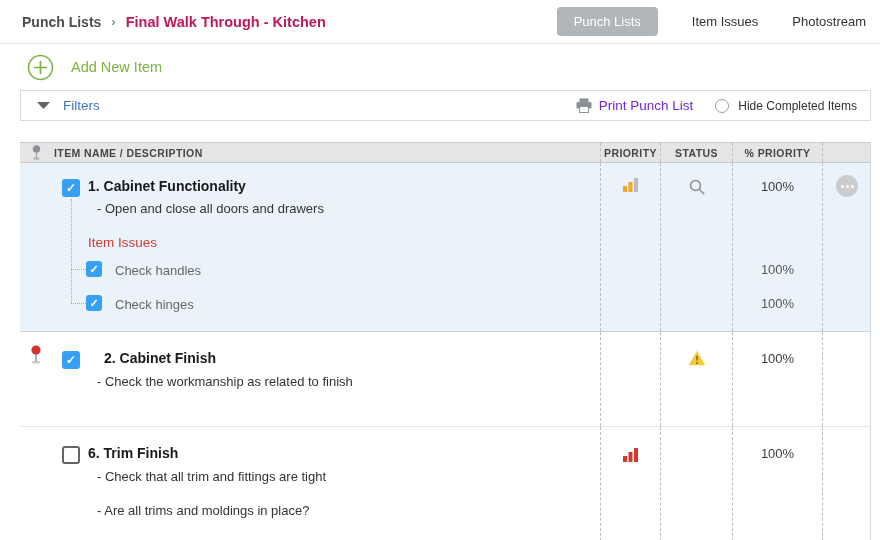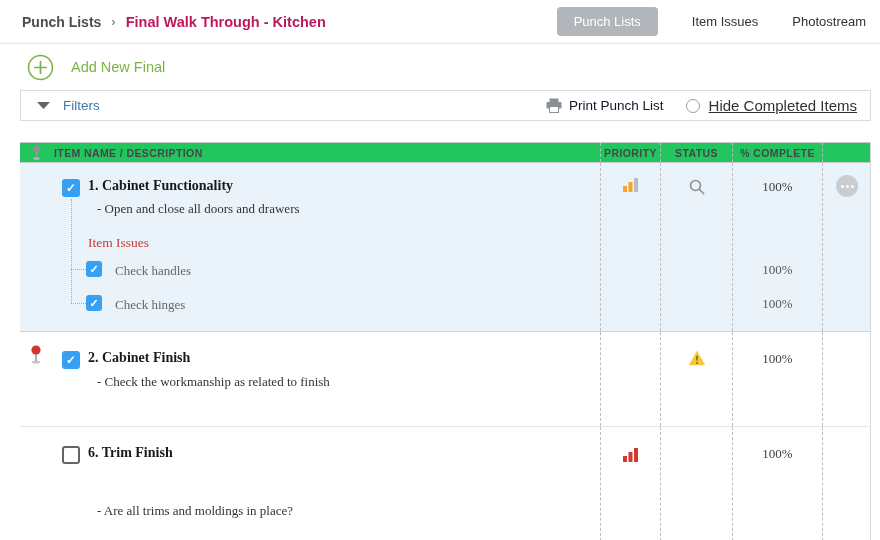--- a/index.html
+++ b/index.html
@@ -35,39 +35,39 @@
   
   .filter-bar {
     position:absolute; top:90px; left:20px; width:851px; height:31px;
     border:1px solid #d9dcdf; background:#fff;
     display:flex; align-items:center; padding:0 13px 0 15px;
   }
   .filters-toggle { display:flex; align-items:center; gap:12px; cursor:pointer; }
   .filters-label { color:#3d77b8; font-size:13.5px; }
   .filter-right { margin-left:auto; display:flex; align-items:center; gap:22px; }
   .print-link { display:flex; align-items:center; gap:7px; cursor:pointer; }
-  .print-label { color:#0f172a; font-size:13.5px; }
+  .print-label { color:#6d28d9; font-size:13.5px; }
   .hide-completed { display:flex; align-items:center; gap:9px; cursor:pointer; }
   .radio-circle { width:14px; height:14px; border-radius:50%; border:1px solid #9aa0a5; background:#fff; }
-  .hide-label { font-size:15px; color:#2f3337;text-decoration:underline; }
+  .hide-label { font-size:12px; color:#2f3337; }
 
   
   .grid-row { display:grid; grid-template-columns:580px 60px 72px 90px 49px; }
   .punch-table { position:absolute; top:142px; left:20px; width:851px; }
   .thead {
-    height:21px; background:#22c55e;
+    height:21px; background:#e5e5e5;
     border-top:1px solid #c6cacd; border-bottom:1px solid #c6cacd;
     border-right:1px solid #d5d8db;
   }
   .th { font-size:10.5px; font-weight:bold; color:#43474b; letter-spacing:.4px;
     display:flex; align-items:center; justify-content:center; }
   .th-item { justify-content:flex-start; gap:12px; padding-left:11px; }
   .dashed-l { border-left:1px dashed #b9bdc3; }
 
-  .trow { border-right:1px solid #d5d8db; position:relative;font-family:Liberation Serif, serif; }
+  .trow { border-right:1px solid #d5d8db; position:relative; }
   .row-selected { background:#eaf3fa; height:169px; border-bottom:1px solid #ccd3d9; }
   .row-2 { height:95px; border-bottom:1px solid #e4e6e8; background:#fff; }
   .row-3 { height:250px; background:#fff; }
   .cell { position:relative; }
 
   
   .cb { border-radius:3px; position:absolute; }
   .cb-checked { background:#35a0f4; }
   .cb-checked::after {
     content:"✓"; color:#fff; position:absolute; inset:0;
@@ -120,21 +120,21 @@
 
   <div class="add-row">
     <div class="add-btn">
       <span style="display:flex;">
         <svg width="27" height="27" viewBox="0 0 28 28">
           <circle cx="14" cy="14" r="12.4" fill="none" stroke="#7CB342" stroke-width="1.6"></circle>
           <line x1="14" y1="8" x2="14" y2="20" stroke="#7CB342" stroke-width="1.8" stroke-linecap="round"></line>
           <line x1="8" y1="14" x2="20" y2="14" stroke="#7CB342" stroke-width="1.8" stroke-linecap="round"></line>
         </svg>
       </span>
-      <span class="add-label">Add New Final</span>
+      <span class="add-label">Add New Item</span>
     </div>
   </div>
 
   <div class="filter-bar">
     <div class="filters-toggle">
       <span style="display:flex;">
         <svg width="15" height="9" viewBox="0 0 15 9">
             <path d="M1 1 L14 1 L7.5 8 Z" fill="#5f6569"></path>
           </svg>
       </span>
@@ -166,21 +166,21 @@
           <svg width="11" height="15" viewBox="0 0 14 19">
             <ellipse cx="7" cy="17" rx="4.2" ry="1.6" fill="#b4b8bc"></ellipse>
             <rect x="6.2" y="8" width="1.6" height="8" fill="#9aa0a5"></rect>
             <circle cx="7" cy="5" r="4.6" fill="#8a9095"></circle>
           </svg>
         </span>
         <span>ITEM NAME / DESCRIPTION</span>
       </div>
       <div class="th dashed-l">PRIORITY</div>
       <div class="th dashed-l">STATUS</div>
-      <div class="th dashed-l">% COMPLETE</div>
+      <div class="th dashed-l">% PRIORITY</div>
       <div class="th dashed-l"></div>
     </div>
 
     <div class="grid-row trow row-selected">
       <div class="cell">
         <span class="cb cb-18 cb-checked" style="left:42px; top:16px;"></span>
         <span class="item-title" style="left:68px; top:15px;">1. Cabinet Functionality</span>
         <span class="item-desc" style="left:77px; top:37px;">- Open and close all doors and drawers</span>
         <span class="issues-label" style="left:68px; top:72px;">Item Issues</span>
 
@@ -227,21 +227,21 @@
     <div class="grid-row trow row-2">
       <div class="cell">
         <span class="pin-abs" style="left:9px; top:13px;">
           <svg width="14" height="19" viewBox="0 0 14 19">
             <ellipse cx="7" cy="17" rx="4.2" ry="1.6" fill="#c4c8cb"></ellipse>
             <rect x="6.2" y="8" width="1.6" height="8" fill="#9aa0a5"></rect>
             <circle cx="7" cy="5" r="4.6" fill="#d23430"></circle>
           </svg>
         </span>
         <span class="cb cb-18 cb-checked" style="left:42px; top:19px;"></span>
-        <span class="item-title" style="left:68px; top:18px;">2. Cabinet Finish</span>
+        <span class="item-title" style="left:84px; top:18px;">2. Cabinet Finish</span>
         <span class="item-desc" style="left:77px; top:41px;">- Check the workmanship as related to finish</span>
       </div>
       <div class="cell dashed-l"></div>
       <div class="cell dashed-l">
         <span class="icon-center" style="top:18px;">
           <svg width="18" height="16" viewBox="0 0 18 16">
             <path d="M9 0.8 L17.2 15.2 H0.8 Z" fill="#F5C938"></path>
             <rect x="8.2" y="5.6" width="1.6" height="5.2" rx="0.8" fill="#8B6914"></rect>
             <circle cx="9" cy="13" r="1.05" fill="#8B6914"></circle>
           </svg>
@@ -250,20 +250,21 @@
       <div class="cell dashed-l">
         <span class="pct" style="top:19px;">100%</span>
       </div>
       <div class="cell dashed-l"></div>
     </div>
 
     <div class="grid-row trow row-3">
       <div class="cell">
         <span class="cb cb-18 cb-unchecked" style="left:42px; top:19px;"></span>
         <span class="item-title" style="left:68px; top:18px;">6. Trim Finish</span>
+        <span class="item-desc" style="left:77px; top:41px;">- Check that all trim and fittings are tight</span>
         <span class="item-desc" style="left:77px; top:75px;">- Are all trims and moldings in place?</span>
       </div>
       <div class="cell dashed-l">
         <span class="icon-center" style="top:20px;">
           <svg width="16" height="15" viewBox="0 0 16 15">
             <rect x="0" y="9" width="4" height="6" fill="#D33A2F"></rect>
             <rect x="5.5" y="5" width="4" height="10" fill="#D33A2F"></rect>
             <rect x="11" y="1" width="4" height="14" fill="#D33A2F"></rect>
           </svg>
         </span>

